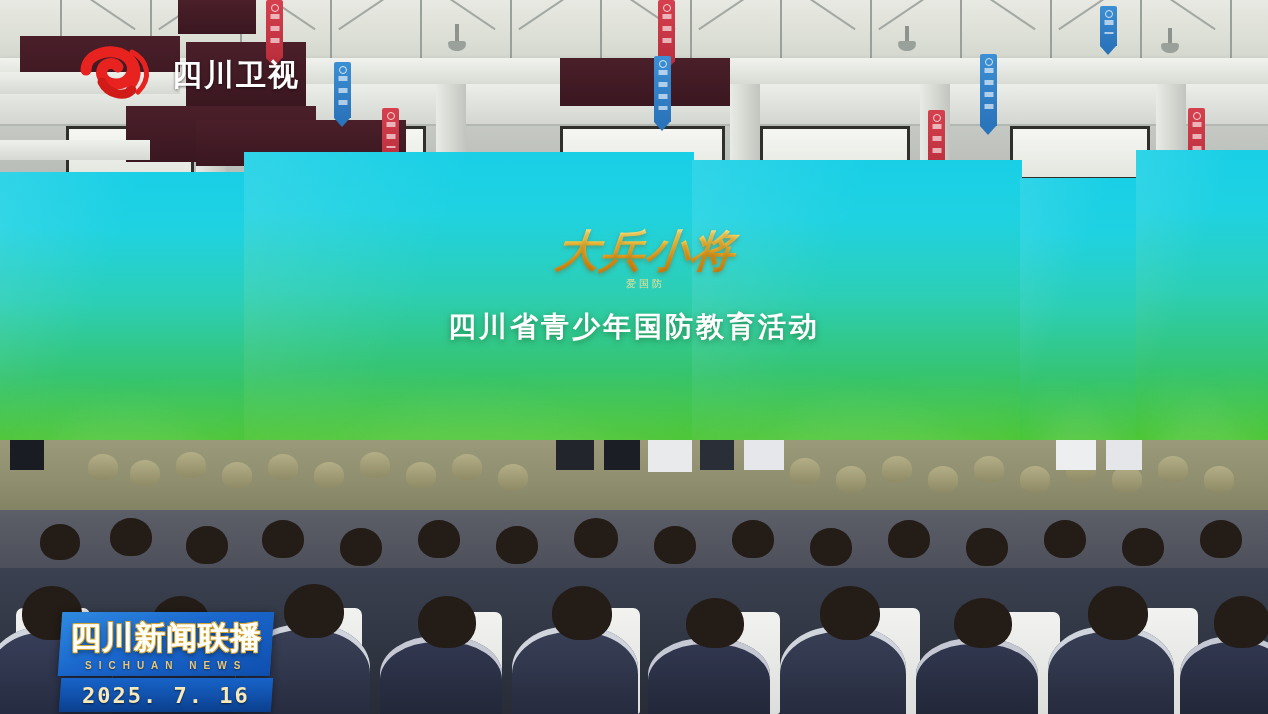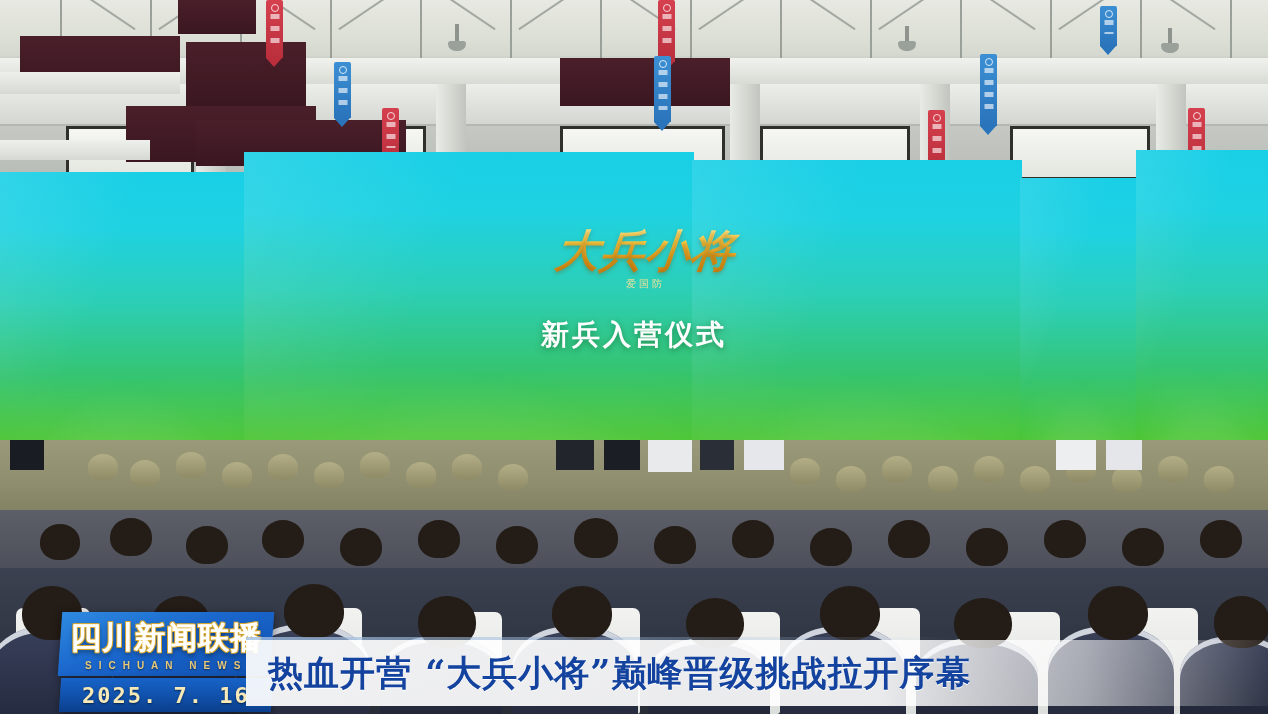--- a/index.html
+++ b/index.html
@@ -413,21 +413,21 @@
     <div class="panel sheen" style="left:1136px; top:0px;  width:132px; height:332px;">
       <div class="greatwall"></div>
     </div>
   </div>
 
   <div class="stage-logo">
     <div class="cn">大兵小将</div>
     <div class="sub">爱国防</div>
   </div>
   <div class="stage-title">
-    <div class="l2">新兵入营仪式</div>
+    <div class="l1">四川省青少年国防教育活动</div>
   </div>
 
   <div class="crowd">
     <div class="crowd-band-camo"></div>
     <div class="crowd-band-mid"></div>
     <div class="crowd-band-front"></div>
 
     <div class="camo-head" style="left:88px;  top:14px; width:30px; height:26px;"></div>
     <div class="camo-head" style="left:130px; top:20px; width:30px; height:26px;"></div>
     <div class="camo-head" style="left:176px; top:12px; width:30px; height:26px;"></div>
@@ -501,32 +501,40 @@
     <div class="head" style="left:284px; top:144px; width:60px; height:54px;"></div>
     <div class="head" style="left:418px; top:156px; width:58px; height:52px;"></div>
     <div class="head" style="left:552px; top:146px; width:60px; height:54px;"></div>
     <div class="head" style="left:686px; top:158px; width:58px; height:50px;"></div>
     <div class="head" style="left:820px; top:146px; width:60px; height:54px;"></div>
     <div class="head" style="left:954px; top:158px; width:58px; height:50px;"></div>
     <div class="head" style="left:1088px;top:146px; width:60px; height:54px;"></div>
     <div class="head" style="left:1214px;top:156px; width:56px; height:52px;"></div>
   </div>
 
+  <div class="bug">
+    <div class="bug-mark">
+      <svg viewBox="0 0 86 62" width="86" height="62" aria-hidden="true">
+        <path d="M14 26 C14 8, 44 2, 56 14 C66 24, 58 40, 44 40 C34 40, 28 33, 30 26 C32 19, 42 17, 46 23" fill="none" stroke="#E8231F" stroke-width="11" stroke-linecap="round"></path>
+        <path d="M52 10 C66 16, 70 32, 58 44" fill="none" stroke="#E8231F" stroke-width="7" stroke-linecap="round"></path>
+        <path d="M60 8 C76 16, 80 34, 66 48" fill="none" stroke="#E8231F" stroke-width="5" stroke-linecap="round"></path>
+        <path d="M30 38 C36 50, 52 54, 60 46" fill="none" stroke="#D01B18" stroke-width="9" stroke-linecap="round"></path>
+      </svg>
+    </div>
+    <div class="bug-text">四川卫视</div>
+  </div>
 
   <div class="lower">
 
     <div class="prog-badge">
       <div class="inner">
         <div class="prog-cn">四川新闻联播</div>
         <div class="prog-en">SICHUAN NEWS</div>
       </div>
     </div>
 
     <div class="date-bar">
       <span class="date-txt">2025. 7. 16</span>
     </div>
 
-    <div class="headline-strip">
-      <div class="headline-txt">热血开营  “大兵小将”巅峰晋级挑战拉开序幕</div>
-    </div>
   </div>
 
 </div>
 
 </body></html>

